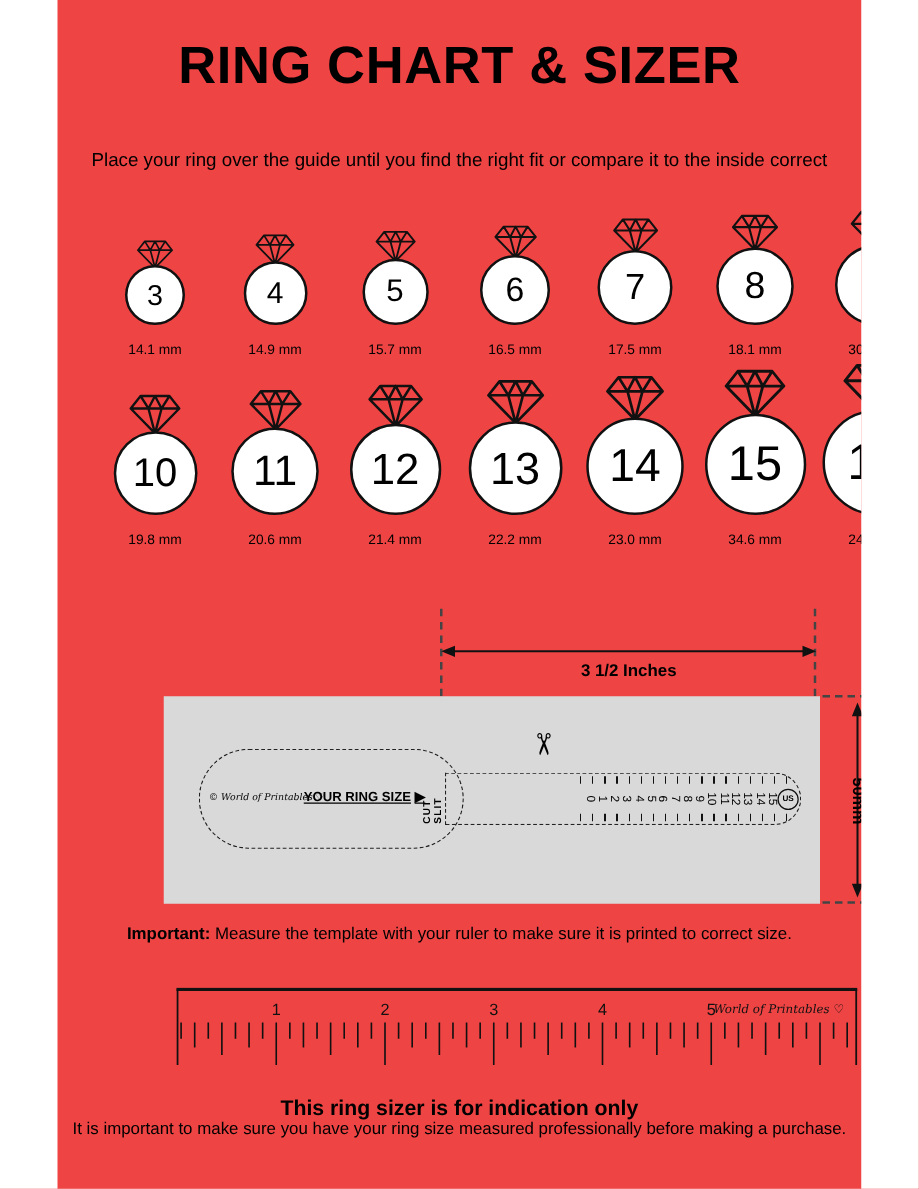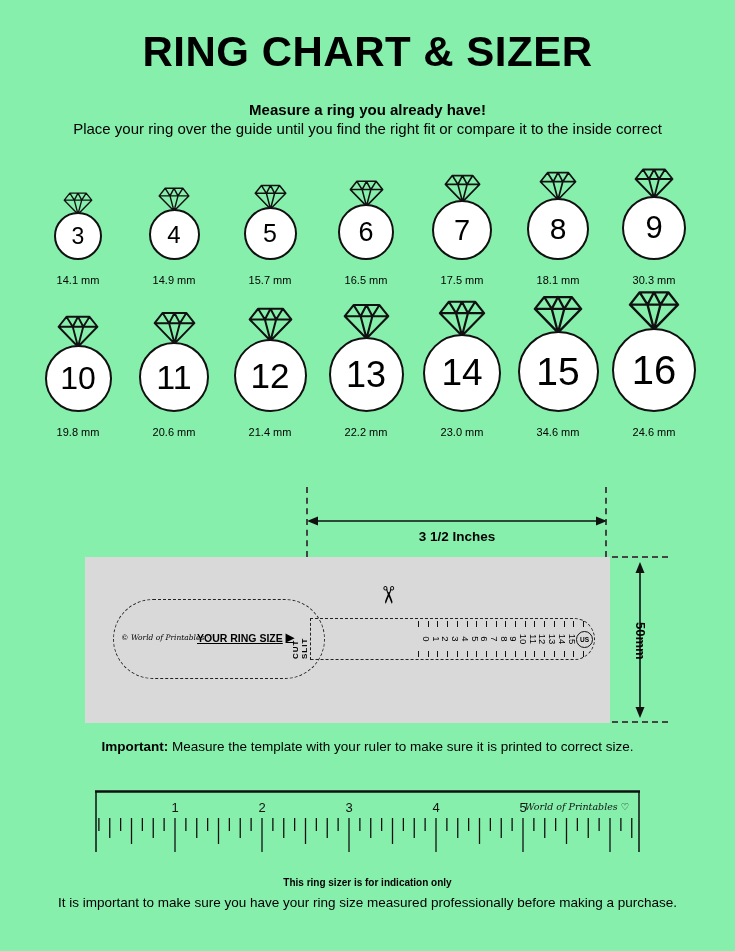--- a/index.html
+++ b/index.html
@@ -1,17 +1,17 @@
 <!DOCTYPE html>
 <html><head>
 <meta charset="utf-8">
 <style>
   * { margin:0; padding:0; box-sizing:border-box; }
   body { background:#ffffff; font-family:"Liberation Sans", sans-serif; color:#000; }
-  .page { position:relative; width:735px; height:951px; background:#86efac; overflow:hidden; margin:0 auto; }
+  .page { position:relative; width:643px; height:951px; background:#ef4444; overflow:hidden; margin:0 auto; }
 
   .page-title { position:absolute; top:28px; left:0; width:100%; text-align:center;
                 font-size:42px; font-weight:900; letter-spacing:.5px; }
   .intro-heading { position:absolute; top:101px; left:0; width:100%; text-align:center;
                    font-size:15px; font-weight:700; }
   .intro-sub { position:absolute; top:120px; left:0; width:100%; text-align:center; font-size:15px; }
 
   .ring-row { position:absolute; left:30px; width:675px; display:flex; align-items:flex-end; }
   .ring-row-1 { top:172px; height:114px; }
   .ring-row-2 { top:298px; height:140px; }
@@ -53,32 +53,31 @@
   .us-badge { position:absolute; left:491px; top:74px; width:17px; height:17px; border:1.2px solid #111;
               border-radius:50%; display:flex; align-items:center; justify-content:center;
               font-size:6.5px; font-weight:700; background:#d9d9d9; }
 
   .important-line { position:absolute; top:739px; left:0; width:100%; text-align:center; font-size:13.5px; }
   .important-line .lbl { font-weight:700; }
 
   .ruler-wrap { position:absolute; left:95px; top:790px; }
 
   .footer-bold { position:absolute; top:877px; left:0; width:100%; text-align:center;
-                 font-size:10px; font-weight:700; }
+                 font-size:17px; font-weight:700; }
   .footer-text { position:absolute; top:895px; left:0; width:100%; text-align:center; font-size:13.5px; }
   .footer-brand { position:absolute; top:918px; left:0; width:100%; text-align:center;
                   font-family:"DejaVu Serif", serif; font-style:italic; font-size:13px; }
 </style>
 </head>
 <body>
 
 <div class="page">
 
   <h1 class="page-title">RING CHART &amp; SIZER</h1>
-  <div class="intro-heading">Measure a ring you already have!</div>
   <div class="intro-sub">Place your ring over the guide until you find the right fit or compare it to the inside correct</div>
 
   <div class="ring-row ring-row-1">
       <div class="ring-col">
         <svg class="diamond" width="30" height="23" viewBox="0 0 40 31">
           <path d="M9 1.5 H31 L38.5 11 L20 30 L1.5 11 Z M9 1.5 L15 11 L20 1.5 L25 11 L31 1.5 M1.5 11 H38.5 M15 11 L20 30 M25 11 L20 30" fill="none" stroke="#111" stroke-width="1.8" stroke-linejoin="round"></path>
         </svg>
         <div class="ring-circle" style="width:48px;height:48px;font-size:23px">
           <span>3</span>
         </div>

